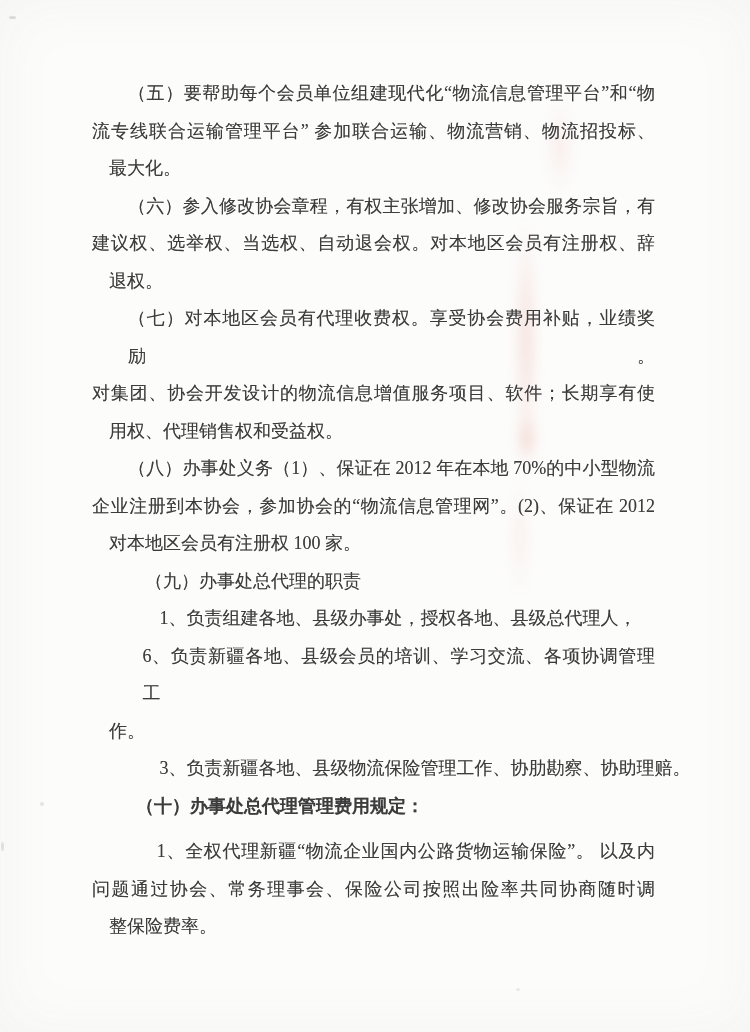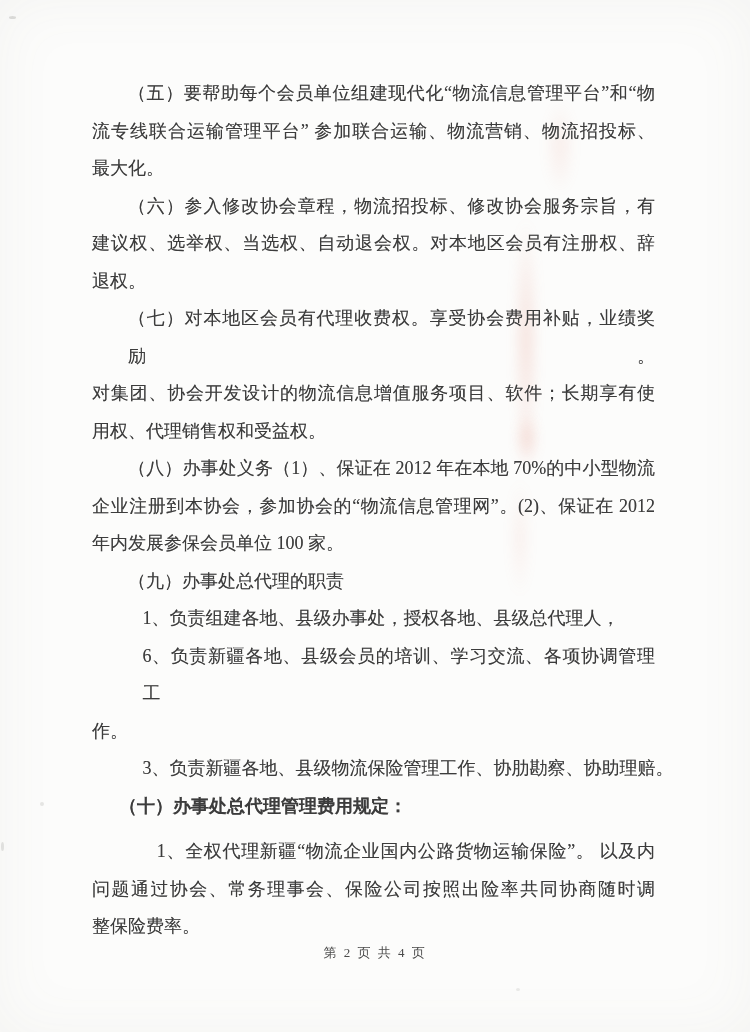--- a/index.html
+++ b/index.html
@@ -32,20 +32,21 @@
   }
   .para { margin: 0; }
   .line {
     text-align: justify;
     text-align-last: justify;
   }
   .line.final {
     text-align: right;
     text-align-last: left;
     white-space: nowrap;
+    margin-left: 17px;
   }
   .page-footer {
     position: absolute;
     left: 0; top: 944px;
     width: 750px;
     text-align: center;
     font-size: 13px;
     letter-spacing: 2px;
     color: #4a4a4a;
   }
@@ -86,33 +87,33 @@
   <div class="speck sp3"></div>
   <div class="speck sp4"></div>
 
   <main class="text-block">
       <div class="para">
         <div class="line" style="padding-left: 2em;">（五）要帮助每个会员单位组建现代化“物流信息管理平台”和“物</div>
         <div class="line">流专线联合运输管理平台” 参加联合运输、物流营销、物流招投标、</div>
         <div class="line final">最大化。</div>
       </div>
       <div class="para">
-        <div class="line" style="padding-left: 2em;">（六）参入修改协会章程，物流招投标、修改协会服务宗旨，有</div>
+        <div class="line" style="padding-left: 2em;">（六）参入修改协会章程，有权主张增加、修改协会服务宗旨，有</div>
         <div class="line">建议权、选举权、当选权、自动退会权。对本地区会员有注册权、辞</div>
         <div class="line final">退权。</div>
       </div>
       <div class="para">
         <div class="line" style="padding-left: 2em;">（七）对本地区会员有代理收费权。享受协会费用补贴，业绩奖励。</div>
         <div class="line">对集团、协会开发设计的物流信息增值服务项目、软件；长期享有使</div>
         <div class="line final">用权、代理销售权和受益权。</div>
       </div>
       <div class="para">
         <div class="line" style="padding-left: 2em;">（八）办事处义务（1）、保证在 2012 年在本地 70%的中小型物流</div>
         <div class="line">企业注册到本协会，参加协会的“物流信息管理网”。(2)、保证在 2012</div>
-        <div class="line final">年内发展参保会员单位 100 家。</div>
+        <div class="line final">对本地区会员有注册权 100 家。</div>
       </div>
       <div class="para">
         <div class="line final" style="padding-left: 2em;">（九）办事处总代理的职责</div>
       </div>
       <div class="para">
         <div class="line final" style="padding-left: 2.8em;">1、负责组建各地、县级办事处，授权各地、县级总代理人，</div>
       </div>
       <div class="para">
         <div class="line" style="padding-left: 2.8em;">6、负责新疆各地、县级会员的培训、学习交流、各项协调管理工</div>
         <div class="line final">作。</div>
@@ -123,14 +124,13 @@
       <div class="para">
         <div class="line final" style="padding-left: 1.5em; font-weight: bold;">（十）办事处总代理管理费用规定：</div>
       </div>
       <div class="para">
         <div class="line" style="padding-left: 3.6em; margin-top: 8px;">1、全权代理新疆“物流企业国内公路货物运输保险”。 以及内</div>
         <div class="line">问题通过协会、常务理事会、保险公司按照出险率共同协商随时调</div>
         <div class="line final">整保险费率。</div>
       </div>
     </main>
 
-  <footer class="page-footer">第 2 页 共 4 页</footer>
 </div>
 
 </body></html>

